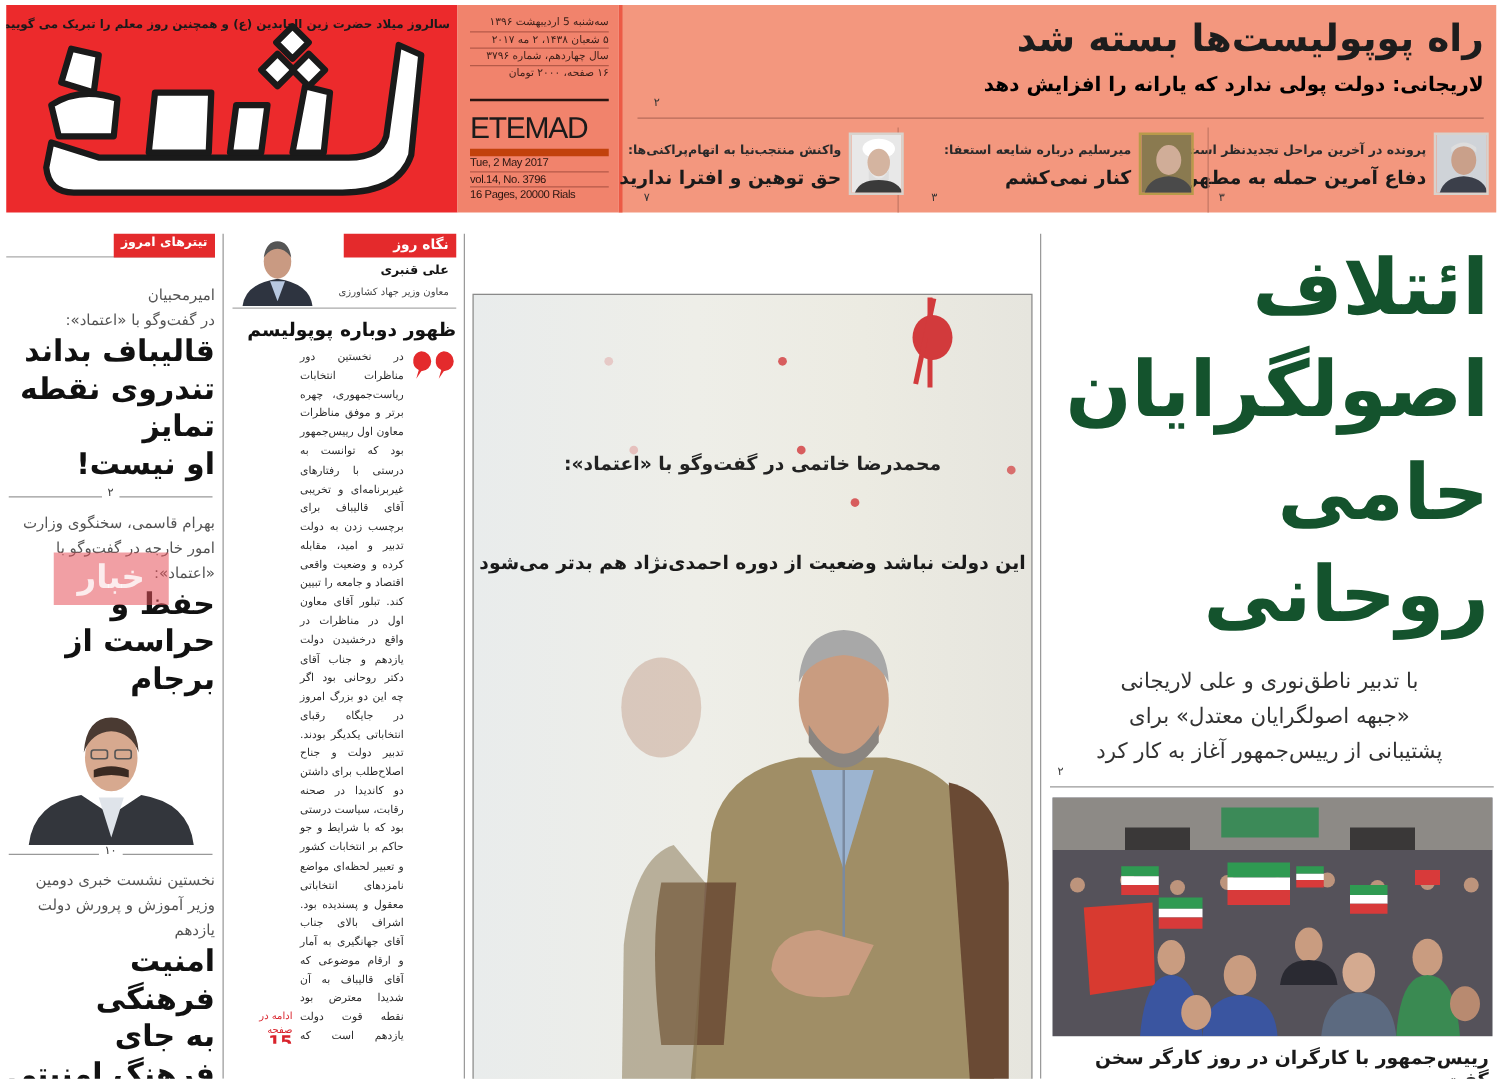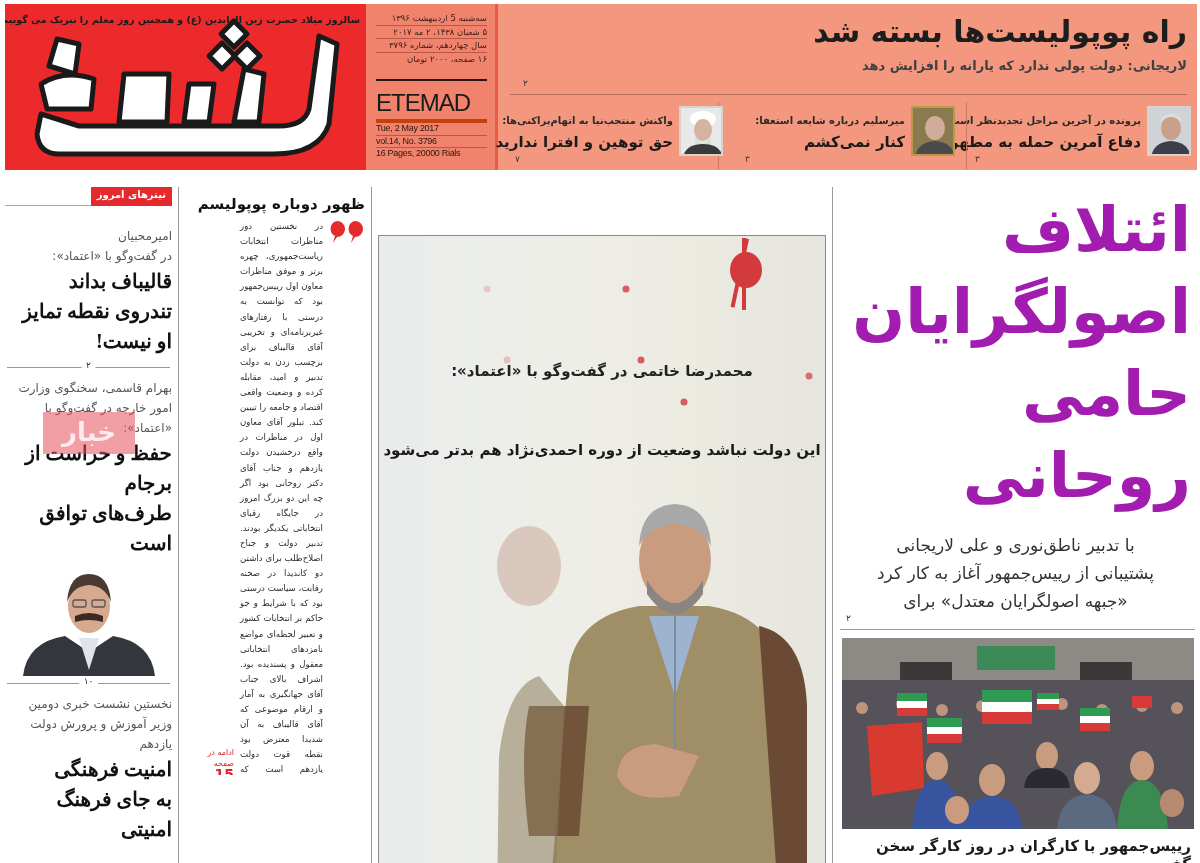--- a/index.html
+++ b/index.html
@@ -8,42 +8,42 @@
 
   
   .masthead { position: absolute; left: 5px; top: 4px; width: 1192px; height: 166px; }
   .logo-block { position: absolute; left: 0; top: 0; width: 361px; height: 166px; background: #ec2a2c; overflow: hidden; }
   .logo-tagline { position: absolute; right: 6px; top: 10px; font-size: 9.5px; font-weight: bold; color: #1a1a1a; direction: rtl; white-space: nowrap; }
   .logo-svg { position: absolute; left: 14px; top: 10px; }
   .info-block { position: absolute; left: 361px; top: 0; width: 129px; height: 166px; background: #f1836c; padding: 8px 8px 0 10px; }
   .info-fa { direction: rtl; font-size: 8.5px; color: #3a1e17; line-height: 12.5px; border-bottom: 1px solid #b55a48; }
   .info-fa-wrap .info-fa:last-child { border-bottom: none; }
   .info-rule { height: 2px; background: #2a1510; margin: 14px 0 8px 0; }
-  .info-en-title { font-family: "Liberation Sans", sans-serif; font-size: 24px; letter-spacing: -1px; color: #1a1a1a; line-height: 28px; border-bottom: 4px solid #c2410c; padding-bottom: 2px; }
+  .info-en-title { font-family: "Liberation Sans", sans-serif; font-size: 24px; letter-spacing: -1px; color: #1a1a1a; line-height: 28px; border-bottom: 6px solid #c2410c; padding-bottom: 2px; }
   .info-en { font-family: "Liberation Sans", sans-serif; font-size: 9px; line-height: 11.5px; color: #2a1510; border-bottom: 1px solid #b55a48; letter-spacing: -0.3px; }
   .info-en:last-child { border-bottom: none; }
   .head-block { position: absolute; left: 490px; top: 0; width: 702px; height: 166px; background: #f3977e; border-left: 3px solid #ec5a45; }
   .head-title { position: absolute; right: 10px; top: 10px; direction: rtl; font-size: 30px; font-weight: bold; color: #1d1d1d; letter-spacing: -1px; }
-  .head-sub { position: absolute; right: 10px; top: 54px; direction: rtl; font-size: 13px; font-weight: bold; color: #404040; }
+  .head-sub { position: absolute; right: 10px; top: 54px; direction: rtl; font-size: 16px; font-weight: bold; color: #000000; }
   .head-pg { position: absolute; left: 25px; top: 74px; font-size: 9px; color: #333; }
   .head-rule { position: absolute; left: 12px; right: 10px; top: 90px; height: 1px; background: #b86c5a; }
   .teaser { position: absolute; top: 96px; height: 66px; }
   .teaser .photo { position: absolute; right: 6px; top: 6px; width: 44px; height: 50px; border: 2px solid #d8d2cc; overflow: hidden; }
   .teaser .kicker { position: absolute; right: 56px; top: 15px; direction: rtl; font-size: 10px; font-weight: bold; color: #2a2a2a; white-space: nowrap; }
   .teaser .ttl { position: absolute; right: 56px; top: 33px; direction: rtl; font-size: 15px; font-weight: bold; color: #1a1a1a; white-space: nowrap; }
   .teaser .pg { position: absolute; left: 8px; bottom: 2px; font-size: 9px; color: #333; }
   .teaser-div { position: absolute; top: 98px; width: 1px; height: 68px; background: #c57864; }
 
   
   .col-left { position: absolute; left: 5px; top: 187px; width: 167px; height: 676px; }
   .sec-tag { height: 19px; border-bottom: 1px solid #aaa; position: relative; }
   .sec-tag span { position: absolute; right: 0; top: 0; height: 19px; background: #e42a2c; color: #fff; font-size: 10px; padding: 2px 6px; direction: rtl; font-weight: bold; }
   .lstory { direction: rtl; text-align: right; }
   .lstory .kick { font-size: 12px; color: #555; line-height: 20px; }
-  .lstory .ttl { font-size: 20px; font-weight: bold; color: #111; line-height: 30px; font-family: Liberation Serif, serif; }
+  .lstory .ttl { font-size: 24px; font-weight: bold; color: #111; line-height: 30px; }
   .lsep { position: relative; height: 14px; margin: 4px 0; }
   .lsep::before { content: ""; position: absolute; left: 2px; right: 2px; top: 7px; height: 1px; background: #999; }
   .lsep span { position: absolute; left: 50%; transform: translateX(-50%); top: 0; background: #fff; padding: 0 5px; font-size: 9px; color: #333; }
   .col-left-rule { position: absolute; left: 178px; top: 187px; width: 1px; height: 676px; background: #9a9a9a; }
 
   
   .col-op { position: absolute; left: 186px; top: 187px; width: 179px; height: 676px; }
   .op-head { position: relative; height: 60px; border-bottom: 1px solid #aaa; }
   .op-tag { position: absolute; right: 0; top: 0; width: 90px; height: 19px; background: #e42a2c; color: #fff; font-size: 11px; font-weight: bold; direction: rtl; padding: 2px 6px; }
   .op-author { position: absolute; right: 6px; top: 24px; direction: rtl; font-size: 10px; font-weight: bold; }
@@ -63,21 +63,21 @@
   .c-title { position: absolute; top: 151px; left: 0; right: 0; text-align: center; direction: rtl; font-size: 30px; font-weight: bold; color: #111; letter-spacing: -1px; }
   .c-sub { position: absolute; top: 205px; left: 0; right: 0; text-align: center; direction: rtl; font-size: 15px; font-weight: bold; color: #1a1a1a; }
   .c-pg { position: absolute; left: 3px; bottom: 30px; background: #fff; font-size: 9px; padding: 1px 5px; }
   .c-credit { position: absolute; left: 0; bottom: 0; height: 22px; width: 117px; background: #e42a2c; color: #fff; font-size: 9px; direction: rtl; padding: 5px 8px 0 0; }
   .c-cam { position: absolute; left: 2px; bottom: 2px; width: 18px; height: 18px; border-radius: 50%; background: #222; }
   .c-cam::after { content: ""; position: absolute; left: 5px; top: 5px; width: 8px; height: 8px; border-radius: 50%; background: #fff; }
   .center-rule { position: absolute; left: 832px; top: 187px; width: 1px; height: 676px; background: #9a9a9a; }
 
   
   .col-right { position: absolute; left: 840px; top: 187px; width: 355px; height: 676px; }
-  .r-headline { direction: rtl; text-align: right; font-size: 62px; font-weight: bold; line-height: 82px; color: #a21caf; letter-spacing: -2px; padding-right: 4px; }
+  .r-headline { direction: rtl; text-align: right; font-size: 62px; font-weight: bold; line-height: 82px; color: #14532d; letter-spacing: -2px; padding-right: 4px; }
   .r-sub { direction: rtl; text-align: center; font-size: 17px; line-height: 28px; color: #333; margin-top: 14px; padding-right: 4px; }
   .r-pg { font-size: 9px; color: #333; margin-top: -2px; padding-left: 6px; }
   .r-rule { height: 1px; background: #999; margin: 6px 0 8px 0; }
   .r-photo { position: relative; width: 352px; height: 191px; overflow: hidden; background: #6a6c72; margin-left: 2px; }
   .r-kick { direction: rtl; text-align: right; font-size: 15px; font-weight: bold; color: #1a1a1a; margin-top: 8px; padding-right: 4px; }
 </style>
 </head>
 <body>
 
 <div class="masthead">
@@ -173,21 +173,20 @@
     <div class="ttl">او نیست!</div>
   </div>
   <div class="lsep">
       <span>۲</span>
     </div>
 
   <div class="lstory" style="position:relative;">
     <div class="kick">بهرام قاسمی، سخنگوی وزارت</div>
     <div class="kick">امور خارجه در گفت‌وگو با «اعتماد»:</div>
     <div class="ttl">حفظ و حراست از برجام</div>
-    <div class="ttl">طرف‌های توافق است</div>
     <div style="position:absolute; left:6px; top:34px; width:92px; height:42px; background:rgba(230,80,90,0.55); color:rgba(255,255,255,0.8); font-size:26px; font-weight:bold; text-align:center; line-height:40px;margin-left:32px;">خبار</div>
   </div>
   <div style="height:116px; position:relative; overflow:hidden; margin-top:2px;">
     <svg width="167" height="116" viewBox="0 0 167 116">
       <rect width="167" height="116" fill="#fff"></rect>
       <path d="M18 116 Q22 82 60 76 L84 92 L108 76 Q146 82 150 116Z" fill="#33363c"></path>
       <path d="M74 78 L84 110 L94 78Z" fill="#dfe4ea"></path>
       <ellipse cx="84" cy="46" rx="21" ry="27" fill="#d7a98f"></ellipse>
       <path d="M62 42 Q64 14 84 14 Q104 14 106 42 Q100 26 84 25 Q68 26 62 42Z" fill="#4a3a32"></path>
       <path d="M70 56 Q84 50 98 56 L98 62 Q84 58 70 62Z" fill="#3a2a22"></path>
@@ -203,20 +202,34 @@
     <div class="kick">نخستین نشست خبری دومین</div>
     <div class="kick">وزیر آموزش و پرورش دولت یازدهم</div>
     <div class="ttl">امنیت فرهنگی</div>
     <div class="ttl">به جای فرهنگ امنیتی</div>
   </div>
 
 </div>
 <div class="col-left-rule"></div>
 
 <div class="col-op">
+  <div class="op-head">
+    <div class="op-tag">نگاه روز</div>
+    <div class="op-author">علی قنبری</div>
+    <div class="op-role">معاون وزیر جهاد کشاورزی</div>
+    <div class="op-photo">
+      <svg width="60" height="56" viewBox="0 0 60 56">
+        <rect width="60" height="56" fill="#fff"></rect>
+        <path d="M2 56 Q4 38 30 34 Q56 38 58 56Z" fill="#2e3440"></path>
+        <path d="M24 36 L30 52 L36 36Z" fill="#b8c8e0"></path>
+        <ellipse cx="30" cy="20" rx="11" ry="14" fill="#c99a82"></ellipse>
+        <path d="M19 17 Q21 4 30 4 Q39 4 41 17 Q36 10 30 10 Q24 10 19 17Z" fill="#555"></path>
+      </svg>
+    </div>
+  </div>
   <div class="op-title">ظهور دوباره پوپولیسم</div>
   <div class="op-body">
     <svg class="op-quote" viewBox="0 0 36 26" width="36" height="26">
       <path d="M8 2 A8 8 0 1 1 8 18 L4 24 L6 17 A8 8 0 0 1 8 2Z" fill="#e42a2c"></path>
       <path d="M26 2 A8 8 0 1 1 26 18 L22 24 L24 17 A8 8 0 0 1 26 2Z" fill="#e42a2c"></path>
     </svg>
     <div style="height:556px; overflow:hidden;">
       <div class="op-cont" style="margin-top:528px;text-align:right;">
         <span>ادامه در صفحه</span>
         <b>15</b>
@@ -264,22 +277,22 @@
 </div>
 <div class="center-rule"></div>
 
 <div class="col-right">
   <div>
     <div class="r-headline" style="margin-top:2px;">ائتلاف</div>
     <div class="r-headline">اصولگرایان</div>
     <div class="r-headline">حامی روحانی</div>
     <div class="r-sub">
       <div>با تدبیر ناطق‌نوری و علی لاریجانی</div>
+      <div>«جبهه اصولگرایان معتدل» برای</div>
       <div>پشتیبانی از رییس‌جمهور آغاز به کار کرد</div>
-      <div>«جبهه اصولگرایان معتدل» برای</div>
     </div>
     <div class="r-pg">۲</div>
   </div>
   <div class="r-rule"></div>
   <div style="position:relative;">
     <div class="r-photo">
       <svg width="352" height="191" viewBox="0 0 352 191">
         <rect width="352" height="50" fill="#8d8a86"></rect>
         <rect x="135" y="8" width="78" height="24" fill="#3c8a58"></rect>
         <rect x="58" y="24" width="52" height="18" fill="#3a3838"></rect>

